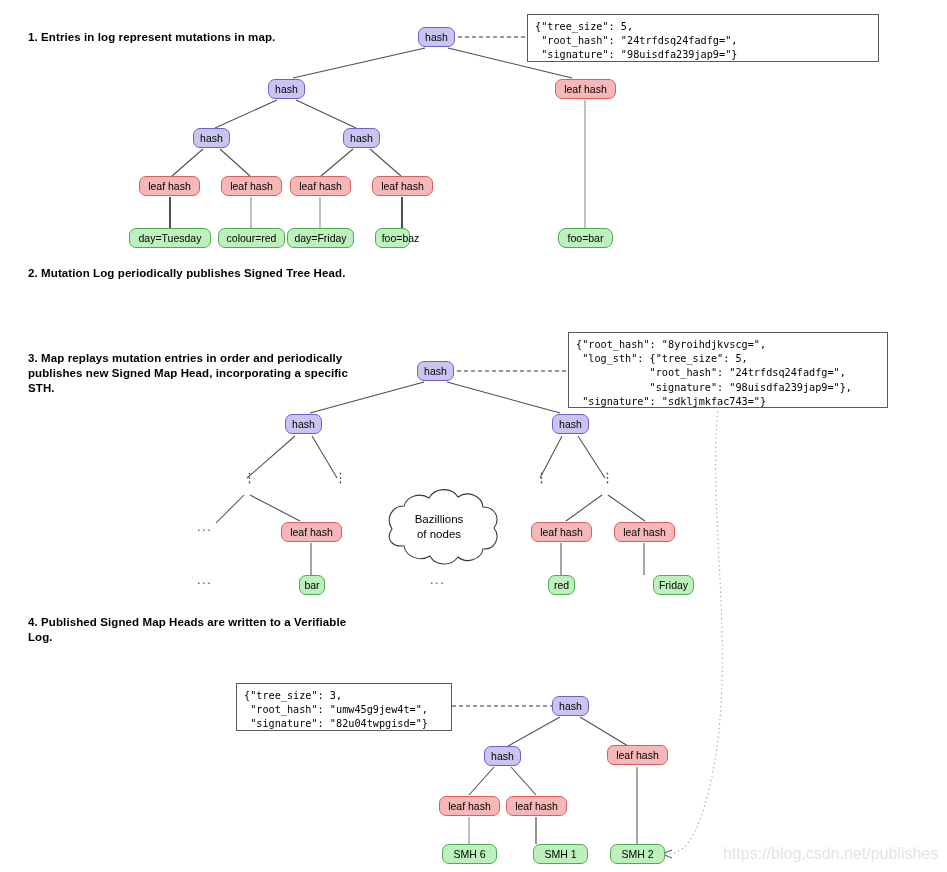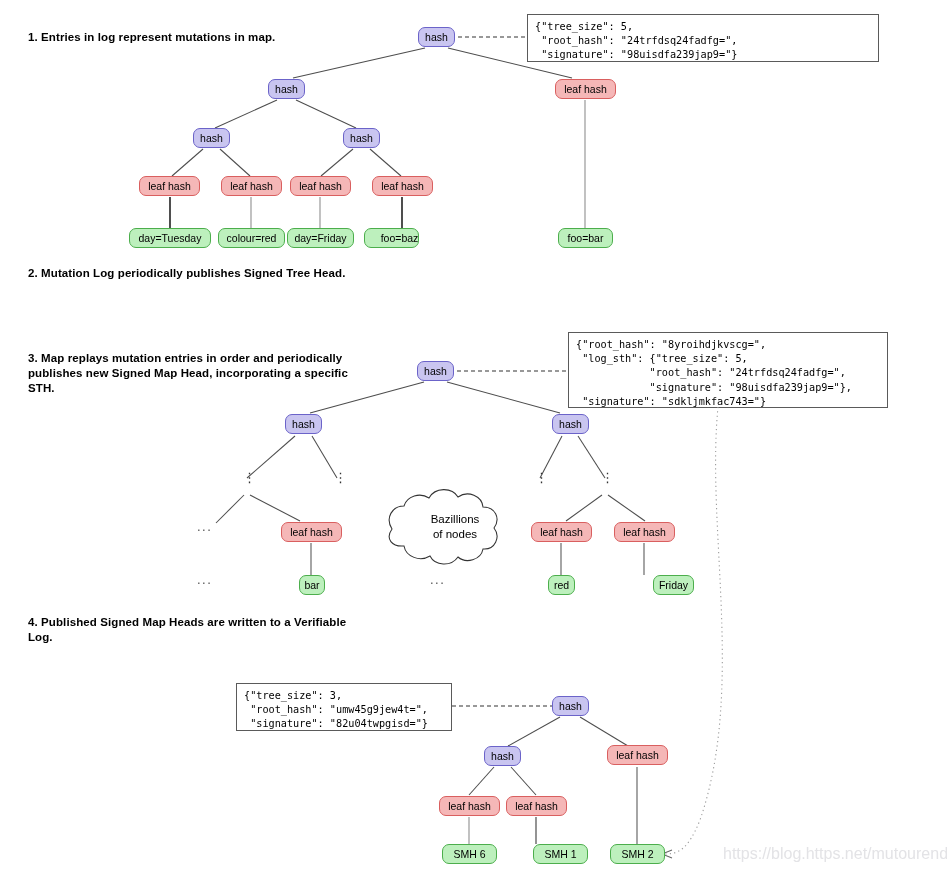--- a/index.html
+++ b/index.html
@@ -222,23 +222,23 @@
   <div class="node leaf" style="left:372px; top:176px; width:61px;">leaf hash</div>
 
   <div class="node leaf" style="left:555px; top:79px; width:61px;">leaf hash</div>
 
   <div class="node value" style="left:129px; top:228px; width:82px;">day=Tuesday</div>
 
   <div class="node value" style="left:218px; top:228px; width:67px;">colour=red</div>
 
   <div class="node value" style="left:287px; top:228px; width:67px;">day=Friday</div>
 
-  <div class="node value" style="left:364px; top:228px; width:55px;padding-left:16px;">foo=baz</div>
-
-  <div class="node value" style="left:558px; top:228px; width:55px;">foo=bar</div>
+  <div class="node value" style="left:375px; top:228px; width:35px;padding-left:16px;">foo=baz</div>
+
+  <div class="node value" style="left:558px; top:228px; width:55px;border-radius:8px;">foo=bar</div>
 
   <div class="node hash" style="left:417px; top:361px; width:37px;">hash</div>
 
   <div class="node hash" style="left:285px; top:414px; width:37px;">hash</div>
 
   <div class="node hash" style="left:552px; top:414px; width:37px;">hash</div>
 
   <div class="vdots" style="left:243px; top:476px;">⋮</div>
   <div class="vdots" style="left:334px; top:476px;">⋮</div>
   <div class="vdots" style="left:535px; top:476px;">⋮</div>
@@ -253,36 +253,36 @@
   <div class="node leaf" style="left:531px; top:522px; width:61px;">leaf hash</div>
 
   <div class="node leaf" style="left:614px; top:522px; width:61px;">leaf hash</div>
 
   <div class="node value" style="left:299px; top:575px; width:26px;">bar</div>
 
   <div class="node value" style="left:548px; top:575px; width:27px;">red</div>
 
   <div class="node value" style="left:624px; top:575px; width:41px;margin-left:29px;">Friday</div>
 
-  <div class="cloud-label" style="left:410px; top:512px; width:90px;">
+  <div class="cloud-label" style="left:394px; top:512px; width:90px;">
     <span>Bazillions</span><br>
     <span>of nodes</span>
   </div>
 
   <div class="node hash" style="left:552px; top:696px; width:37px;">hash</div>
 
   <div class="node hash" style="left:484px; top:746px; width:37px;">hash</div>
 
   <div class="node leaf" style="left:439px; top:796px; width:61px;">leaf hash</div>
 
   <div class="node leaf" style="left:506px; top:796px; width:61px;">leaf hash</div>
 
   <div class="node leaf" style="left:607px; top:745px; width:61px;">leaf hash</div>
 
   <div class="node value" style="left:442px; top:844px; width:55px;">SMH 6</div>
 
   <div class="node value" style="left:509px; top:844px; width:55px;margin-left:24px;">SMH 1</div>
 
   <div class="node value" style="left:610px; top:844px; width:55px;">SMH 2</div>
 
-  <div class="watermark" style="left:723px; top:845px;">https://blog.https.net/mutourend</div>
+  <div class="watermark" style="left:723px; top:845px;">https://blog.csdn.net/publishes</div>
 
 </div>
 
 </body></html>

